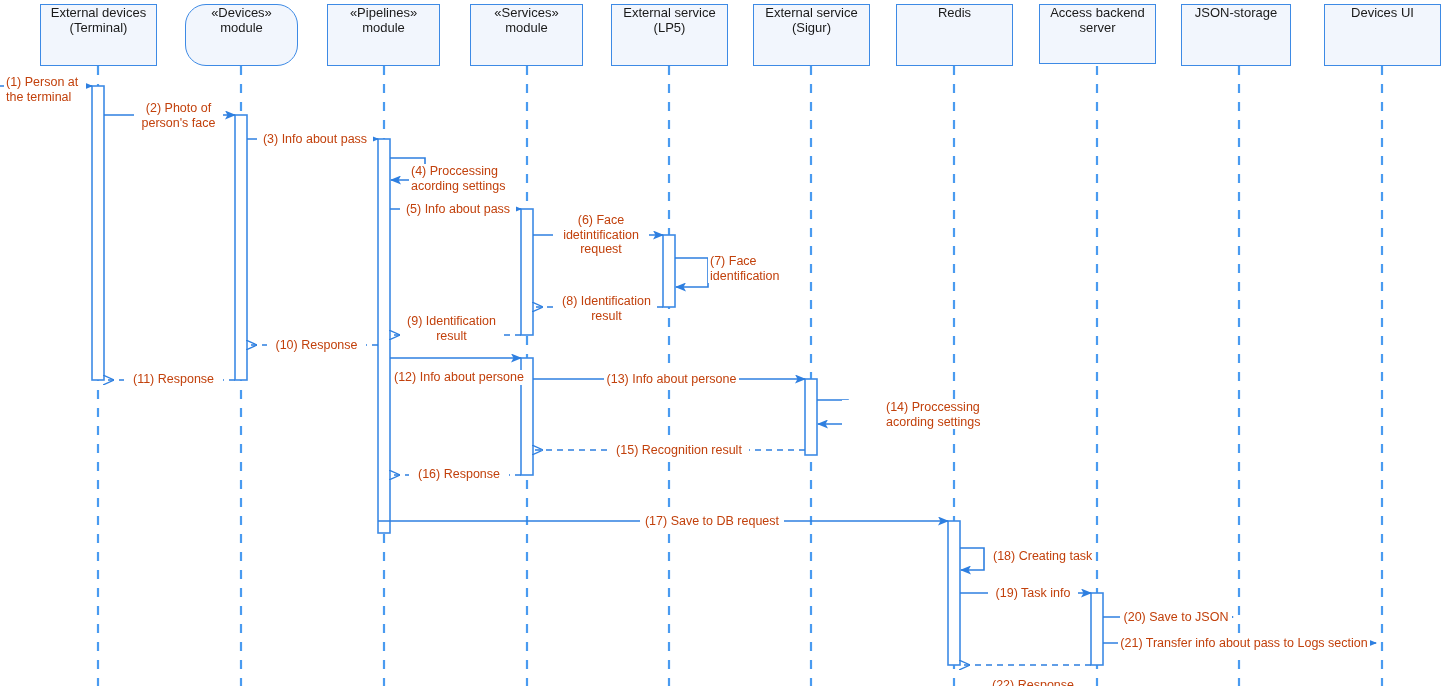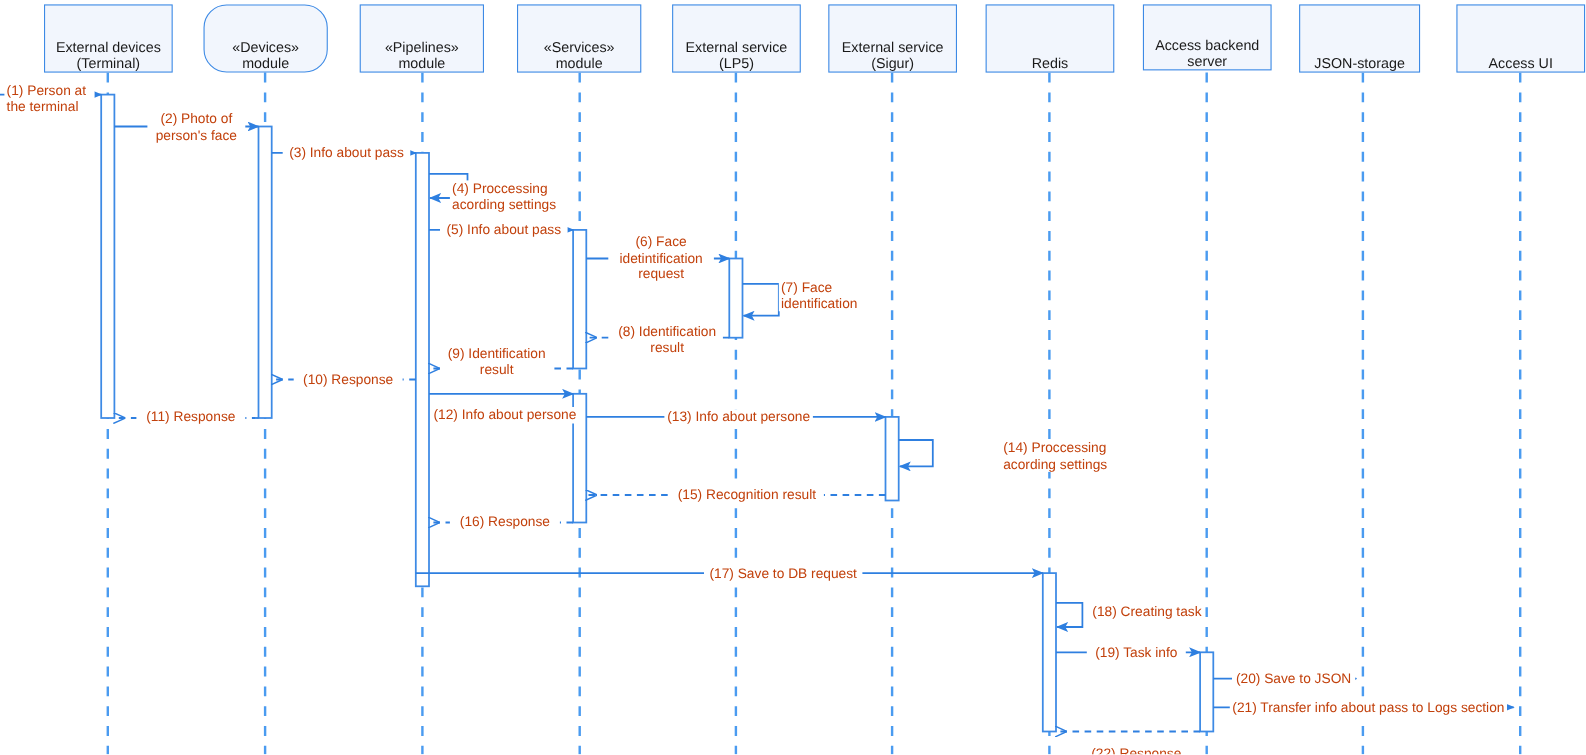--- a/index.html
+++ b/index.html
@@ -24,21 +24,21 @@
     top: 0;
     width: 1442px;
     height: 686px;
   }
   .lifeline-header-box {
     position: absolute;
     box-sizing: border-box;
     background: #f2f6fd;
     border: 1px solid #3d8ae5;
     display: flex;
-    align-items: flex-end;
+    align-items: flex-start;
     justify-content: center;
     text-align: center;
   }
   .lifeline-header-label {
     font-size: 13px;
     line-height: 15px;
     color: #1a1a1a;
     padding: 0 3px;
     white-space: pre-line;
   }
@@ -190,21 +190,21 @@
         <div class="lifeline-header-label">Redis</div>
       </div>
       <div class="lifeline-header-box" style="left: 1039px; top: 4px; width: 117px; height: 60px;">
         <div class="lifeline-header-label">Access backend
 server</div>
       </div>
       <div class="lifeline-header-box" style="left: 1181px; top: 4px; width: 110px; height: 62px;">
         <div class="lifeline-header-label">JSON-storage</div>
       </div>
       <div class="lifeline-header-box" style="left: 1324px; top: 4px; width: 117px; height: 62px;">
-        <div class="lifeline-header-label">Access UI</div>
+        <div class="lifeline-header-label">Devices UI</div>
       </div>
     </div>
   <div id="message-labels">
       <div class="msg-label left-align" style="left: 4px; top: 75px; width: 78px;">(1) Person at
 the terminal</div>
       <div class="msg-label" style="left: 134px; top: 101px; width: 85px;">(2) Photo of
 person's face</div>
       <div class="msg-label" style="left: 257px; top: 132px; width: 112px;">(3) Info about pass</div>
       <div class="msg-label left-align" style="left: 409px; top: 164px; width: 104px;">(4) Proccessing
 acording settings</div>
@@ -215,21 +215,21 @@
       <div class="msg-label left-align" style="left: 708px; top: 254px; width: 86px;">(7) Face
 identification</div>
       <div class="msg-label" style="left: 556px; top: 294px; width: 97px;">(8) Identification
 result</div>
       <div class="msg-label" style="left: 400px; top: 314px; width: 99px;">(9) Identification
 result</div>
       <div class="msg-label" style="left: 267px; top: 338px; width: 95px;">(10) Response</div>
       <div class="msg-label" style="left: 124px; top: 372px; width: 95px;">(11) Response</div>
       <div class="msg-label left-align" style="left: 392px; top: 370px; width: 132px;">(12) Info about persone</div>
       <div class="msg-label" style="left: 604px; top: 372px; width: 131px;">(13) Info about persone</div>
-      <div class="msg-label left-align" style="left: 868px; top: 400px; width: 97px; padding-left: 44px;">(14) Proccessing
+      <div class="msg-label left-align" style="left: 842px; top: 400px; width: 97px; padding-left: 44px;">(14) Proccessing
 acording settings</div>
       <div class="msg-label" style="left: 609px; top: 443px; width: 136px;">(15) Recognition result</div>
       <div class="msg-label" style="left: 409px; top: 467px; width: 96px;">(16) Response</div>
       <div class="msg-label" style="left: 640px; top: 514px; width: 140px;">(17) Save to DB request</div>
       <div class="msg-label left-align" style="left: 991px; top: 549px; width: 100px;">(18) Creating task</div>
       <div class="msg-label" style="left: 988px; top: 586px; width: 86px;">(19) Task info</div>
       <div class="msg-label" style="left: 1120px; top: 610px; width: 108px;">(20) Save to JSON</div>
       <div class="msg-label" style="left: 1118px; top: 636px; width: 248px;">(21) Transfer info about pass to Logs section</div>
       <div class="msg-label" style="left: 983px; top: 658px; width: 96px; margin-top: 20px;">(22) Response</div>
     </div>

